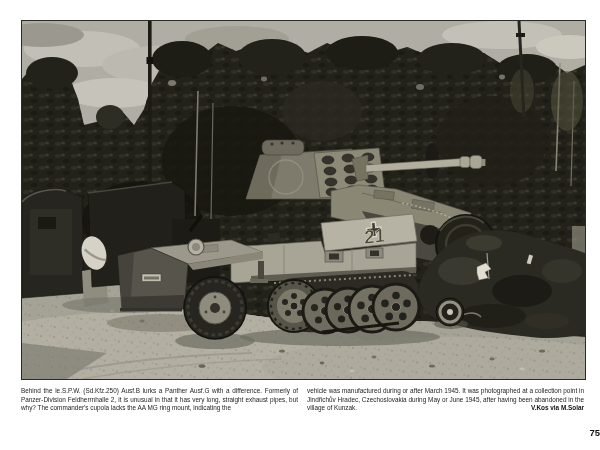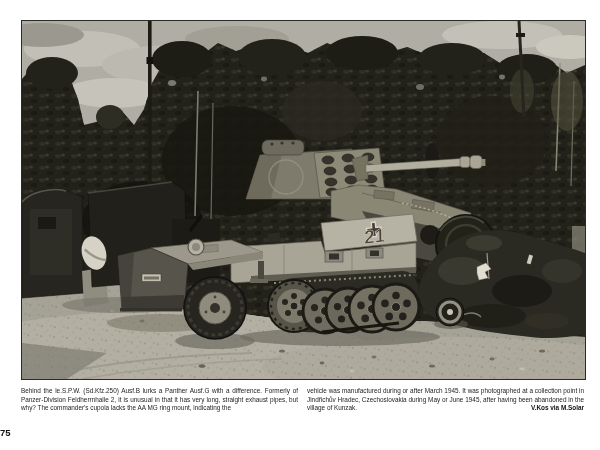--- a/index.html
+++ b/index.html
@@ -5,21 +5,21 @@
   html,body{margin:0;padding:0;background:#e8e8e8;}
   .page{position:relative;width:600px;height:450px;background:#ffffff;overflow:hidden;
         font-family:"Liberation Sans", sans-serif;}
   .photo-frame{position:absolute;left:21px;top:20px;width:563px;height:358px;
         border:1px solid #2a2a26;background:#9a978b;}
   .photo-frame svg{display:block;width:563px;height:358px;}
   .caption{position:absolute;left:21px;top:387px;width:565px;display:flex;gap:9px;}
   .caption .col{width:277px;font-size:6.4px;line-height:8.6px;color:#1c1c1c;
         text-align:justify;letter-spacing:0px;position:relative;}
   .credit{position:absolute;right:0;bottom:0;font-weight:bold;font-size:6.4px;color:#111;}
-  .page-number{position:absolute;left:0;top:427px;width:600px;text-align:left;
+  .page-number{position:absolute;left:0;top:427px;width:600px;text-align:right;
         font-size:9.5px;font-weight:bold;color:#111;}
 </style>
 </head>
 <body>
 
 <div class="page">
 
   <div class="photo-frame">
     <svg viewBox="0 0 563 358" xmlns="http://www.w3.org/2000/svg">
       <defs>

